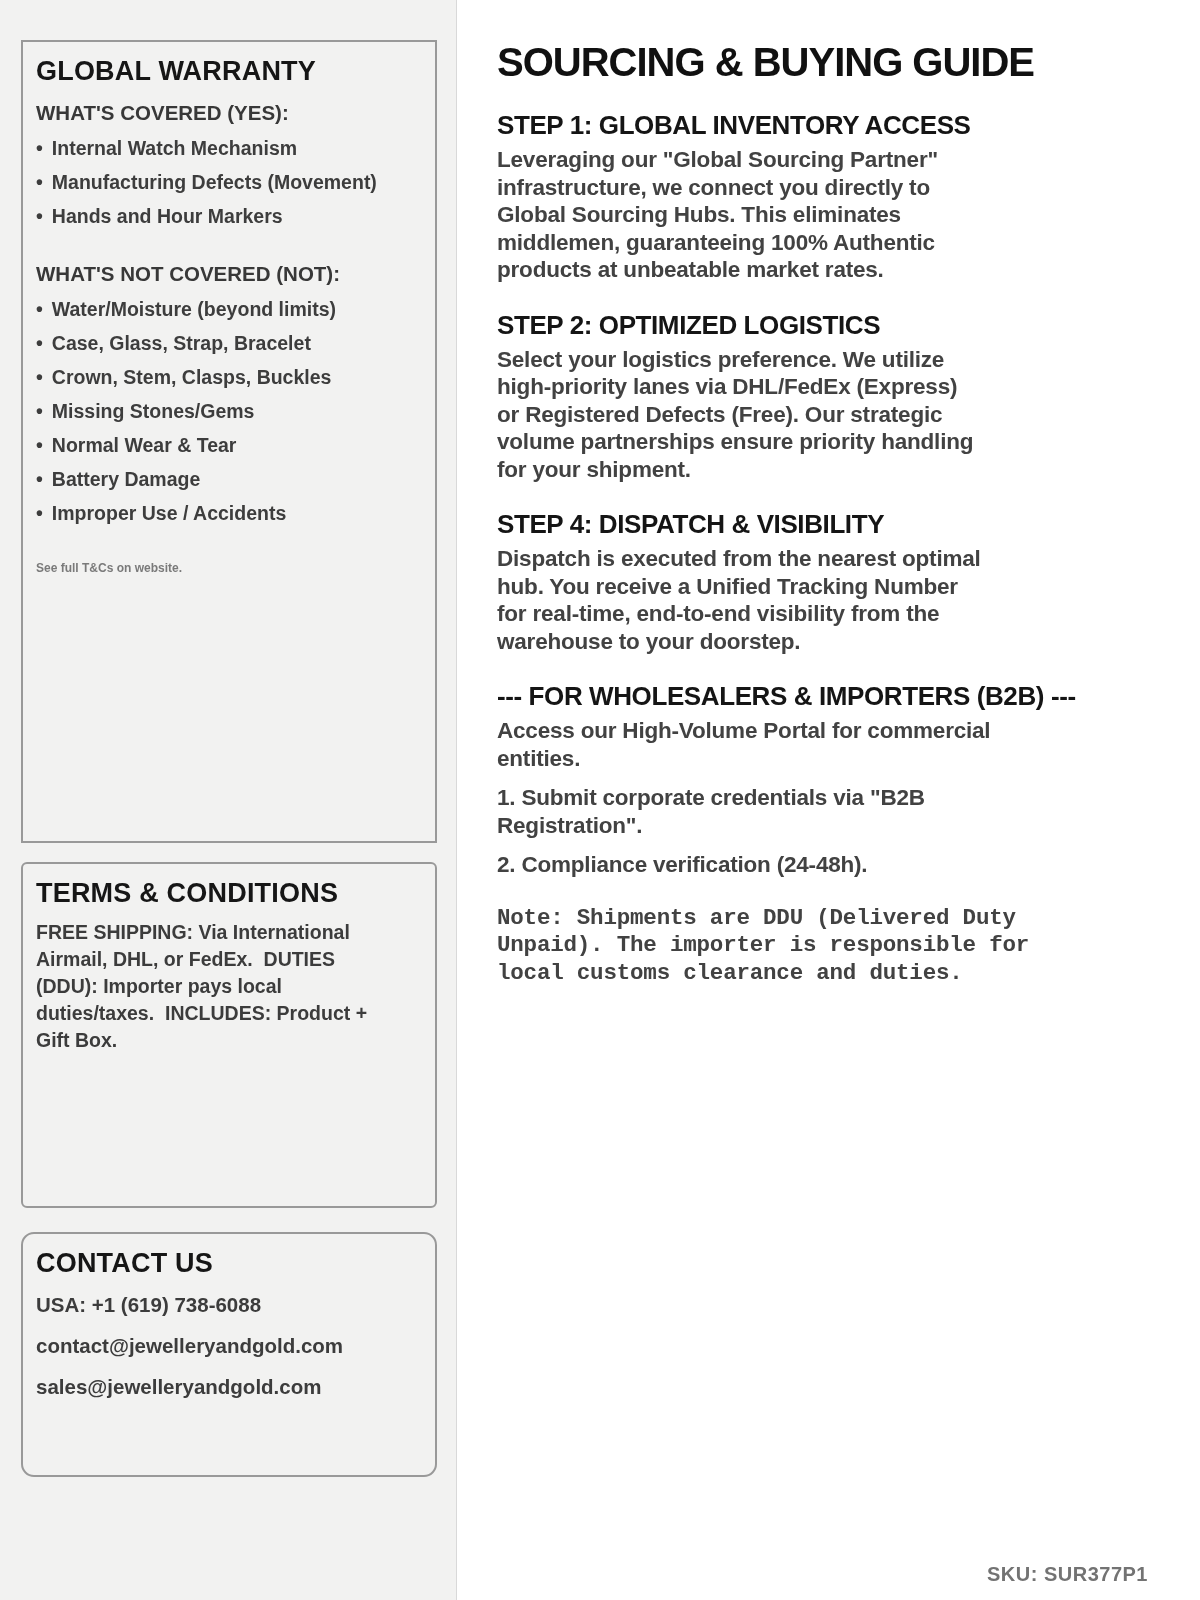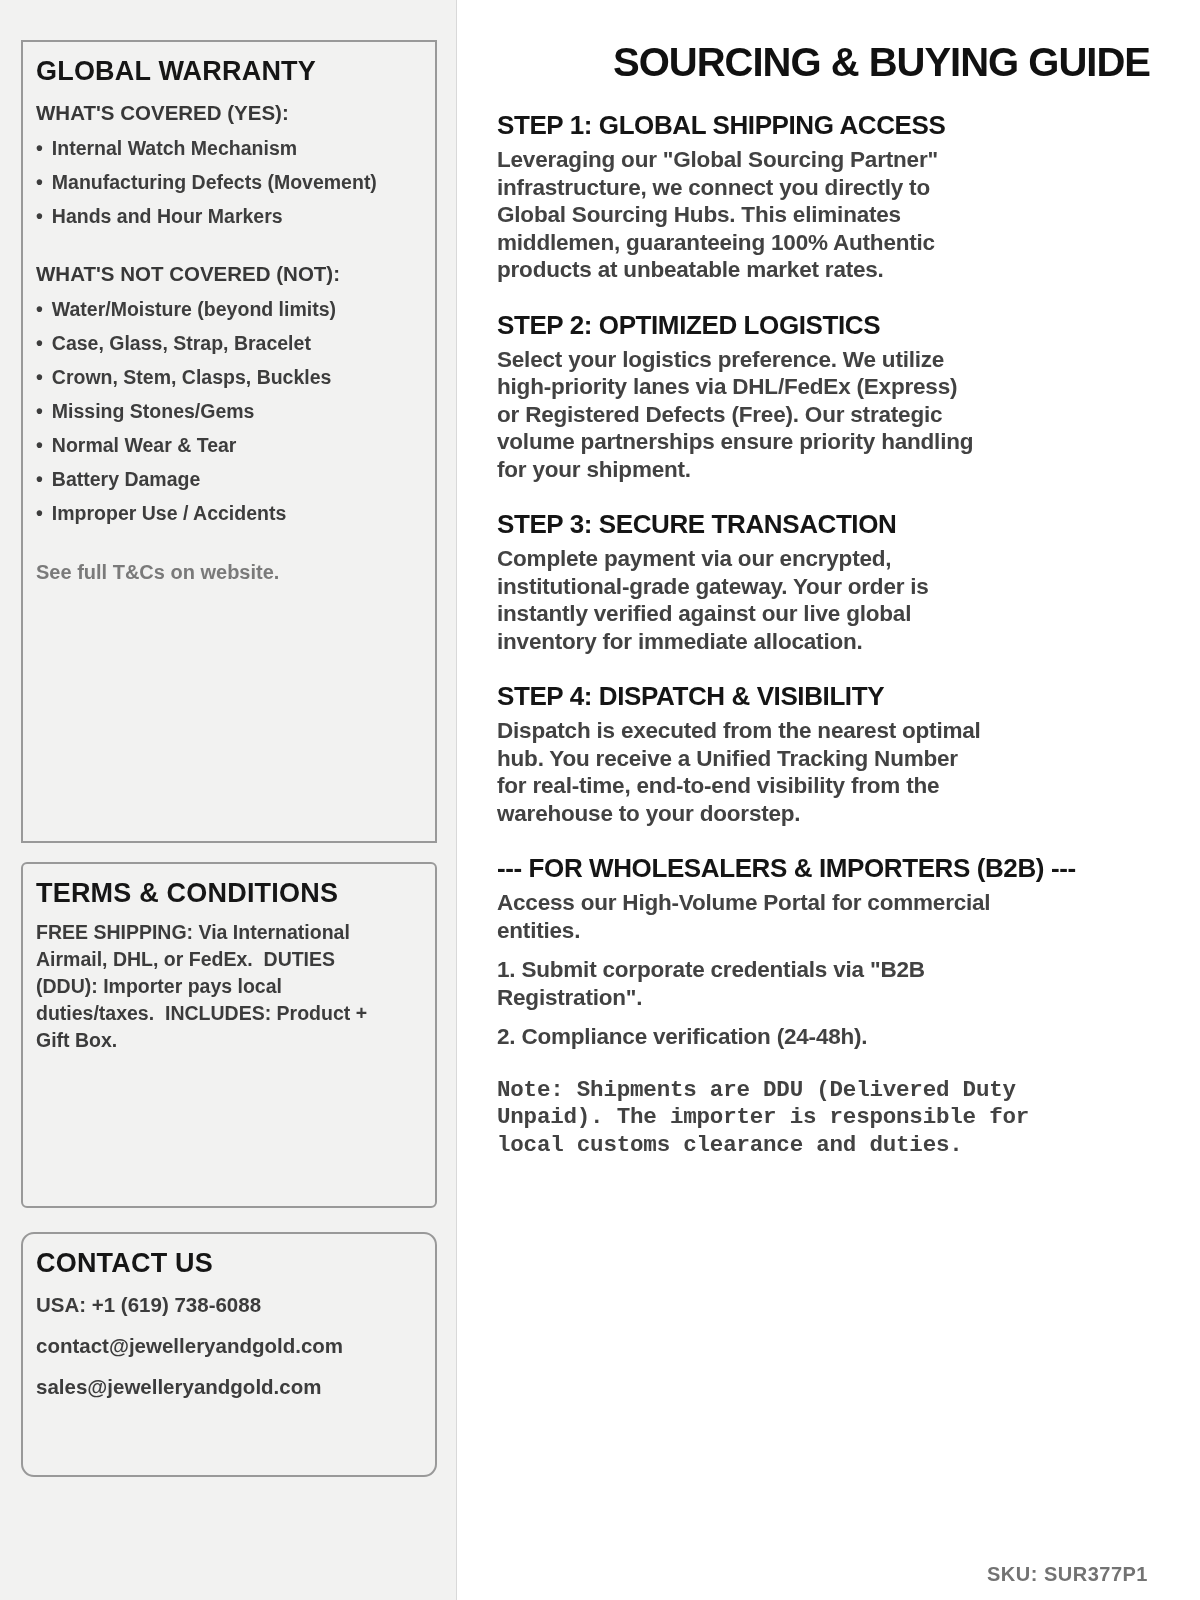--- a/index.html
+++ b/index.html
@@ -58,21 +58,21 @@
     color: #3d3d3d;
     margin-bottom: 11px;
   }
   .blist .dot {
     color: #3d3d3d;
     margin-right: 9px;
     font-size: 19.5px;
   }
   .footnote {
     margin-top: 36px;
-    font-size: 20px;
+    font-size: 12px;
     font-weight: bold;
     color: #7a7a7a;
   }
   .panel-body {
     margin-top: 10px;
     font-size: 19.5px;
     line-height: 27px;
     font-weight: bold;
     color: #3c3c3c;
     white-space: pre-wrap;
@@ -89,21 +89,21 @@
 
   
   .main {
     position: relative;
     flex: 1;
     height: 100%;
     background: #ffffff;
     padding: 40px 50px 0 40px;
   }
   .main h1 {
-    text-align: right;
+    text-align: left;
     font-size: 40px;
     line-height: 44px;
     font-weight: bold;
     color: #111111;
     letter-spacing: -1px;
     margin-bottom: 14px;
   }
   .step h2, .b2b h2 {
     font-size: 26px;
     line-height: 30px;
@@ -208,44 +208,37 @@
       <p class="contact-line">contact@jewelleryandgold.com</p>
       <p class="contact-line">sales@jewelleryandgold.com</p>
     </section>
 
   </aside>
 
   <main class="main">
     <h1>SOURCING &amp; BUYING GUIDE</h1>
 
     <section class="step">
-      <h2>STEP 1: GLOBAL SHIPPING ACCESS</h2>
+      <h2>STEP 1: GLOBAL INVENTORY ACCESS</h2>
       <p>Leveraging our "Global Sourcing Partner"
 infrastructure, we connect you directly to
 Global Sourcing Hubs. This eliminates
 middlemen, guaranteeing 100% Authentic
 products at unbeatable market rates.</p>
     </section>
 
     <section class="step">
       <h2>STEP 2: OPTIMIZED LOGISTICS</h2>
       <p>Select your logistics preference. We utilize
 high-priority lanes via DHL/FedEx (Express)
 or Registered Defects (Free). Our strategic
 volume partnerships ensure priority handling
 for your shipment.</p>
     </section>
 
-    <section class="step">
-      <h2>STEP 3: SECURE TRANSACTION</h2>
-      <p>Complete payment via our encrypted,
-institutional-grade gateway. Your order is
-instantly verified against our live global
-inventory for immediate allocation.</p>
-    </section>
 
     <section class="step">
       <h2>STEP 4: DISPATCH &amp; VISIBILITY</h2>
       <p>Dispatch is executed from the nearest optimal
 hub. You receive a Unified Tracking Number
 for real-time, end-to-end visibility from the
 warehouse to your doorstep.</p>
     </section>
 
     <section class="b2b">

